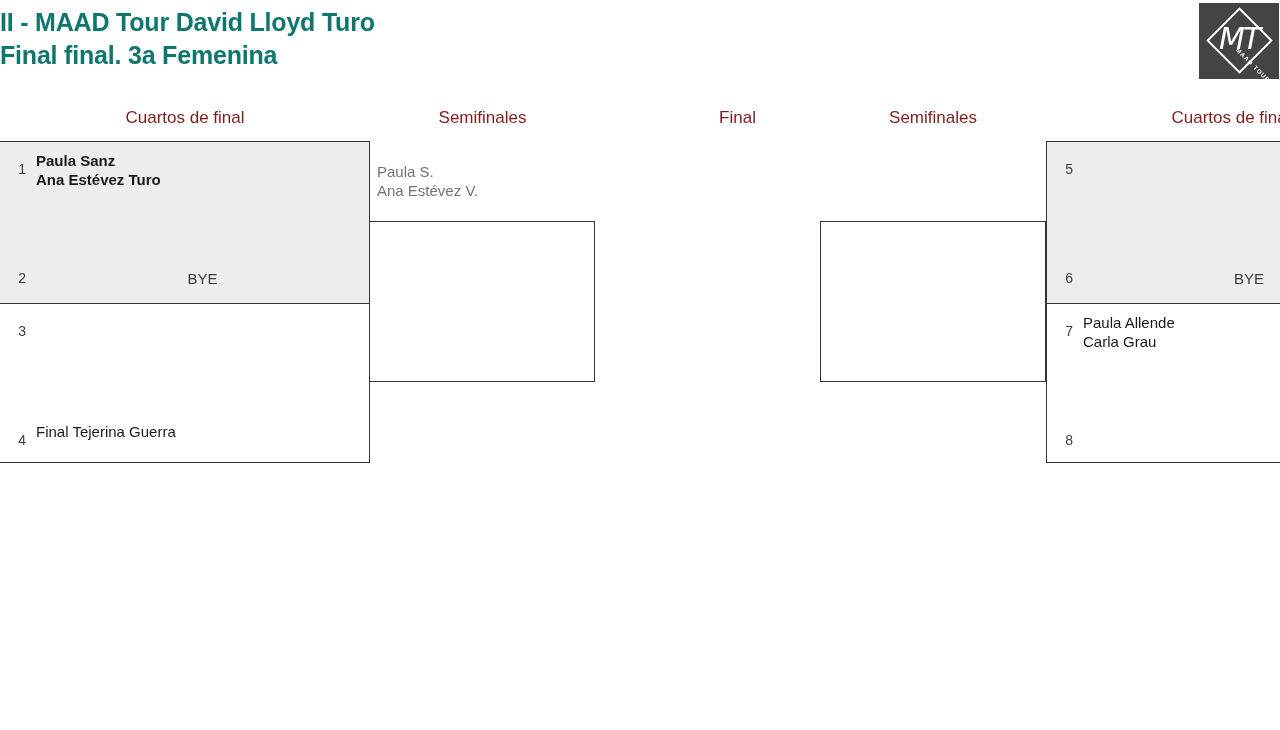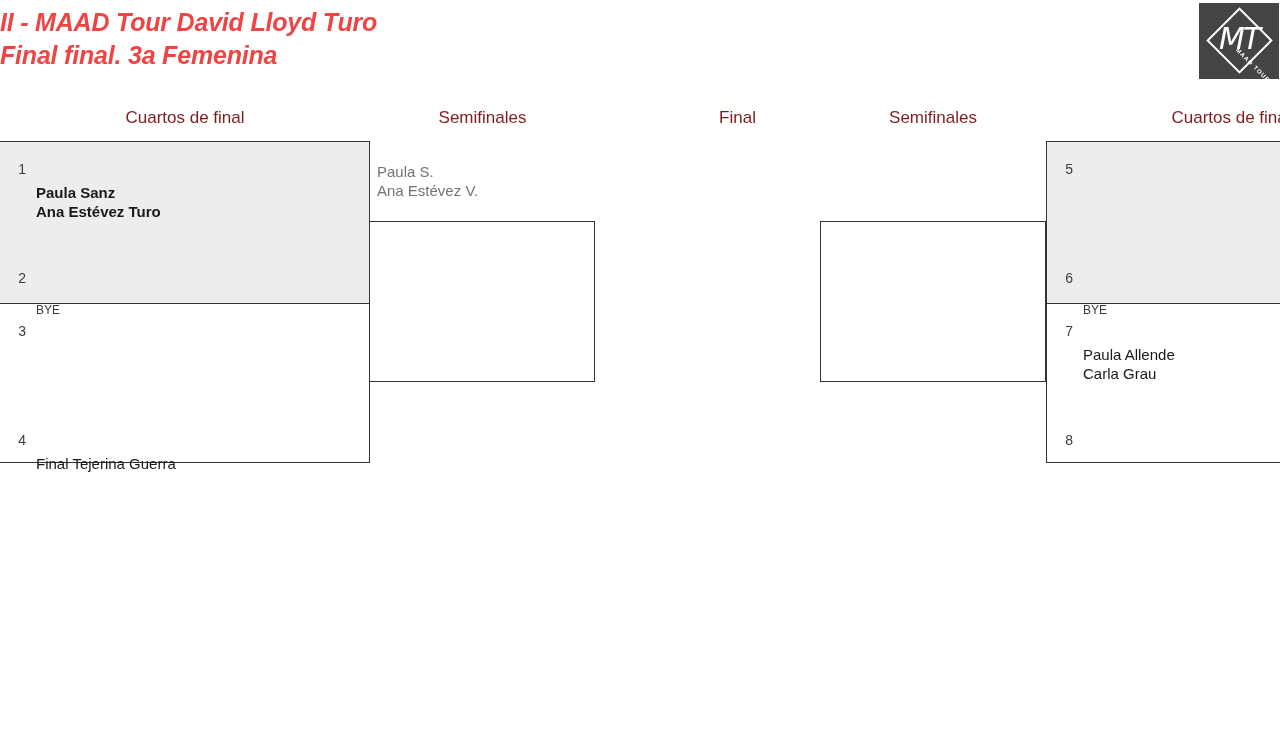--- a/index.html
+++ b/index.html
@@ -27,23 +27,22 @@
   #title-block {
     position: absolute;
     left: 0; top: 6px;
     width: 1000px;
   }
   .title-line {
     font-size: 25px;
     font-weight: 700;
     line-height: 33px;
     letter-spacing: -0.2px;
-    color: #ef4444;
-    white-space: nowrap;
-    font-style: italic;
+    color: #0f766e;
+    white-space: nowrap;
   }
 
   
   #logo {
     position: absolute;
     left: 1199px; top: 3px;
     width: 80px; height: 76px;
     background: #444444;
     overflow: hidden;
   }
@@ -142,28 +141,28 @@
     color: #3c3c3c;
     line-height: 19px;
     padding-top: 9px;
   }
   .names {
     flex: 1 1 auto;
     padding-left: 10px;
     font-size: 15px;
     line-height: 19px;
     color: #1a1a1a;
-    margin-top: 32px;
   }
   .names .nm { display: block; white-space: nowrap; }
   .names.winner .nm { font-weight: 700; }
   .names.bye {
     padding-top: 9px;
-    font-size: 12px;
+    font-size: 15px;
     color: #3c3c3c;
+    text-align: center;
   }
   .slot.single-line .names { padding-top: 9px; }
   .slot.single-line .seed  { padding-top: 9px; }
 
   
   #group-right .seed { width: 26px; }
 
   
   .sf-box {
     position: absolute;

